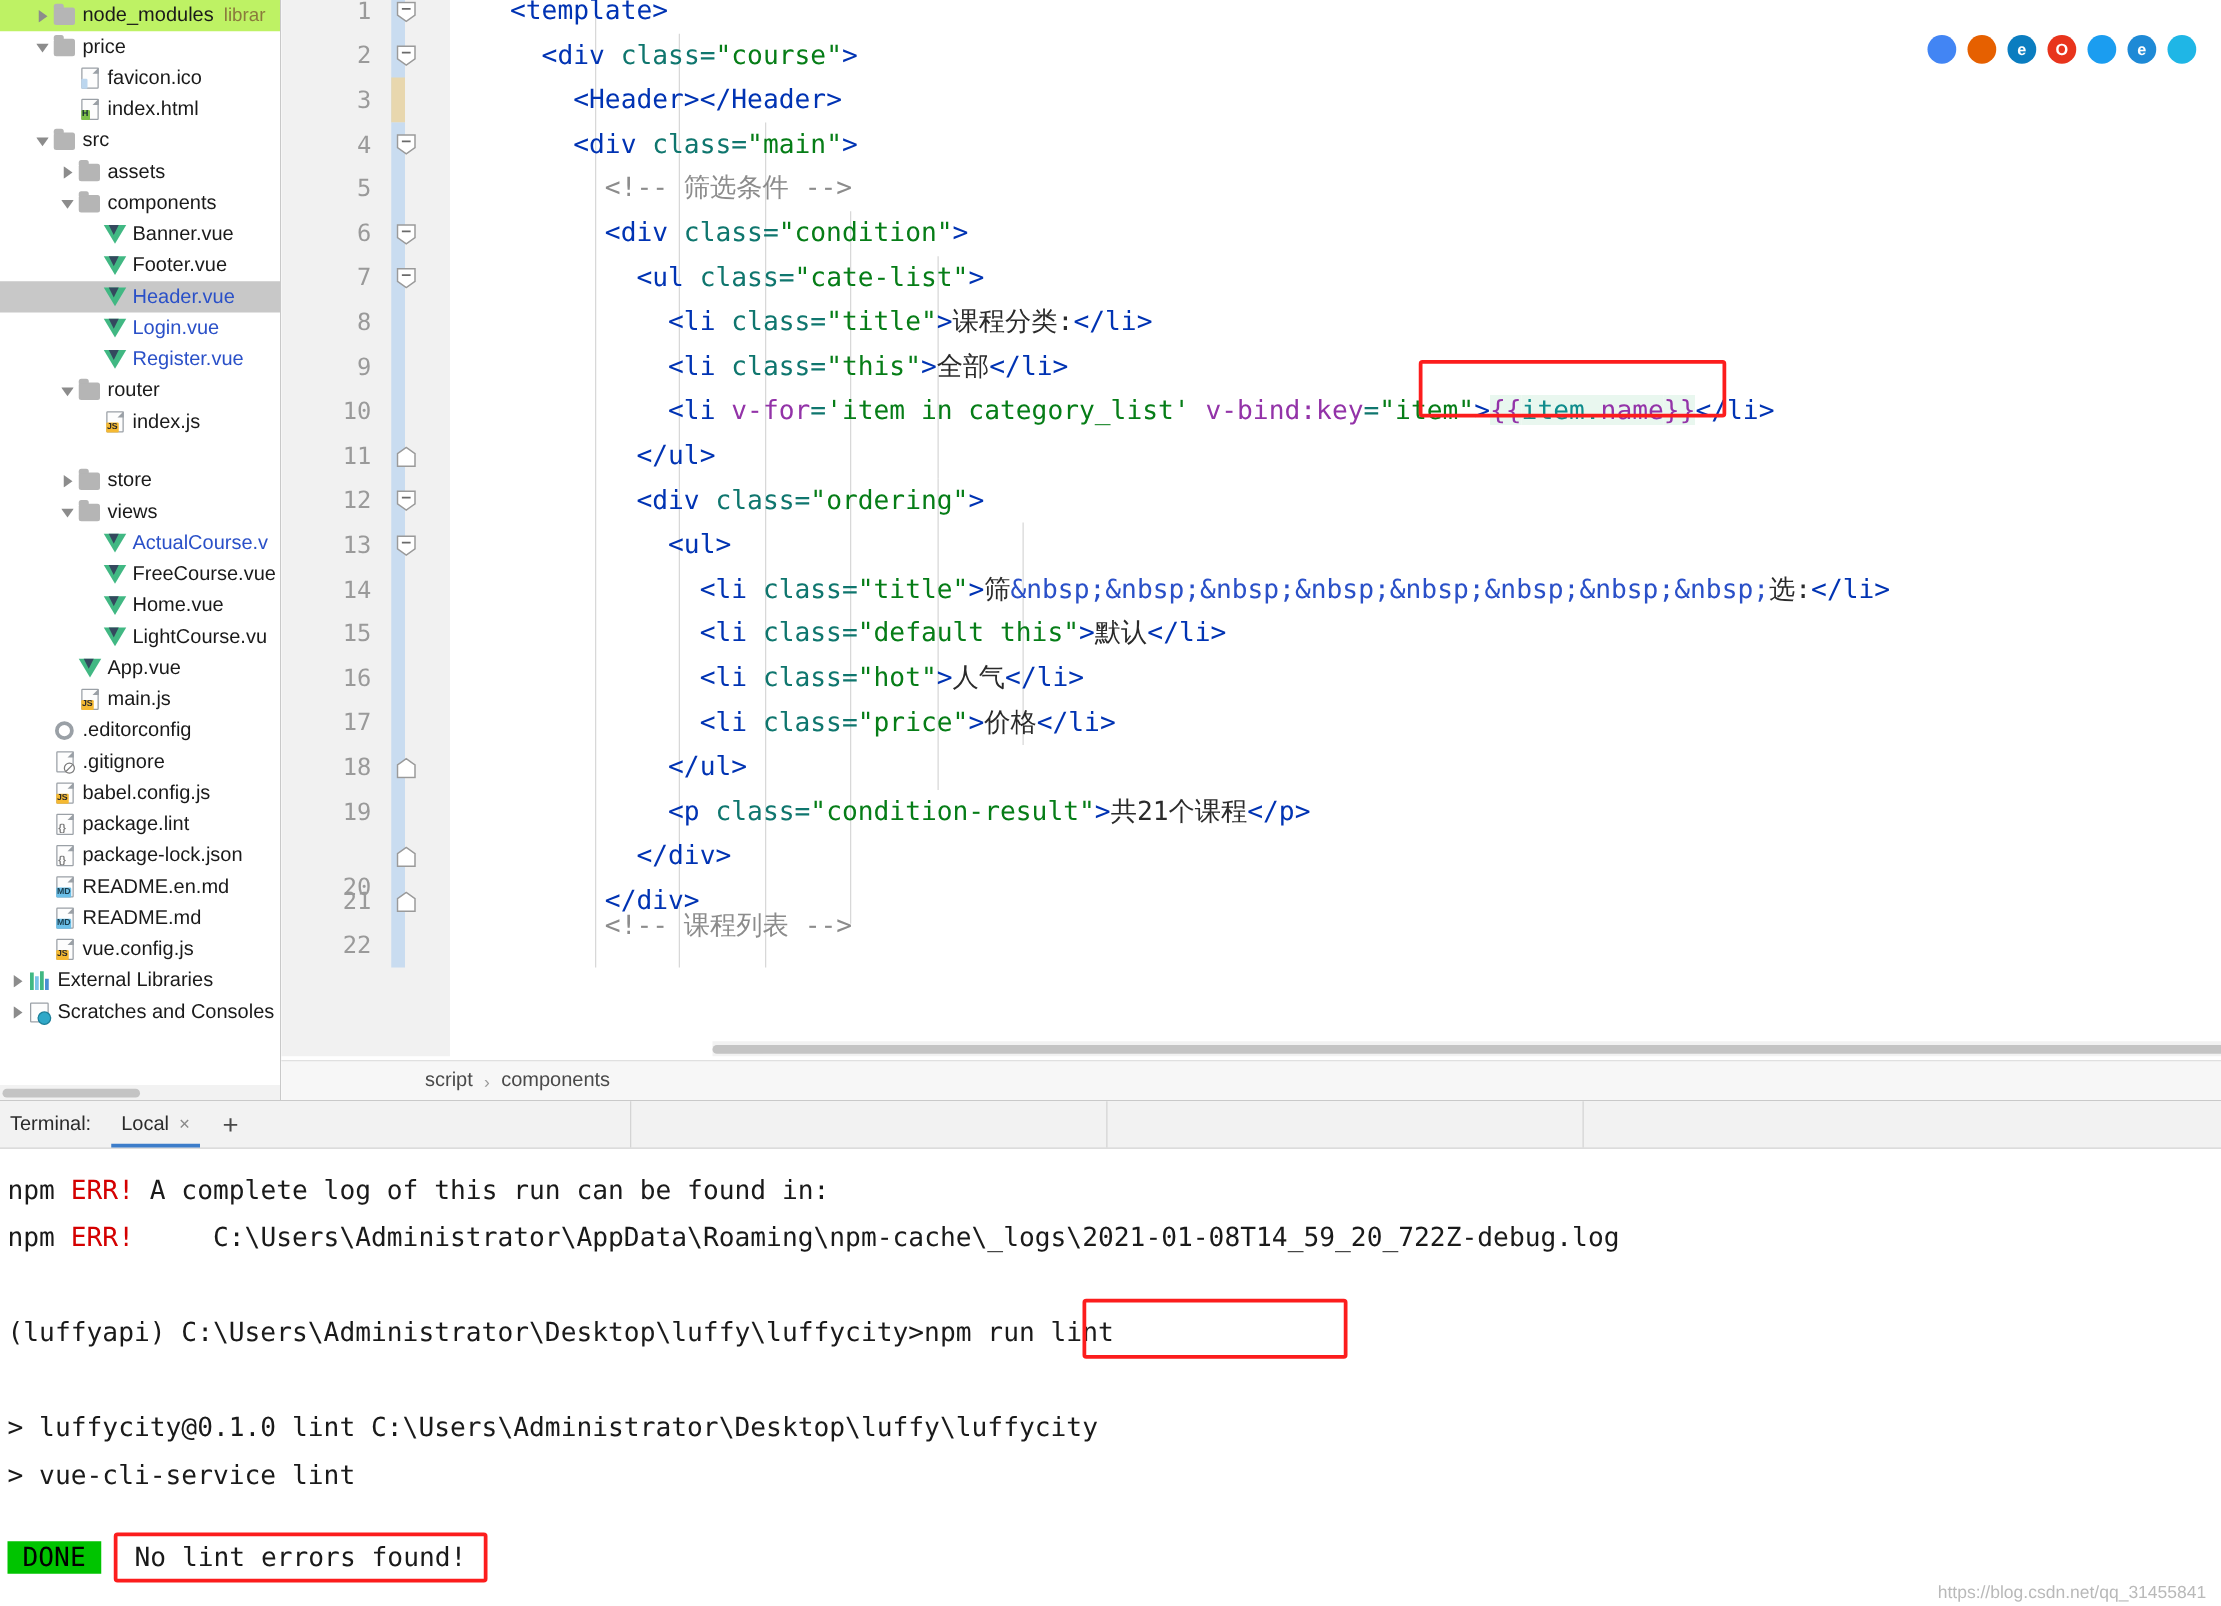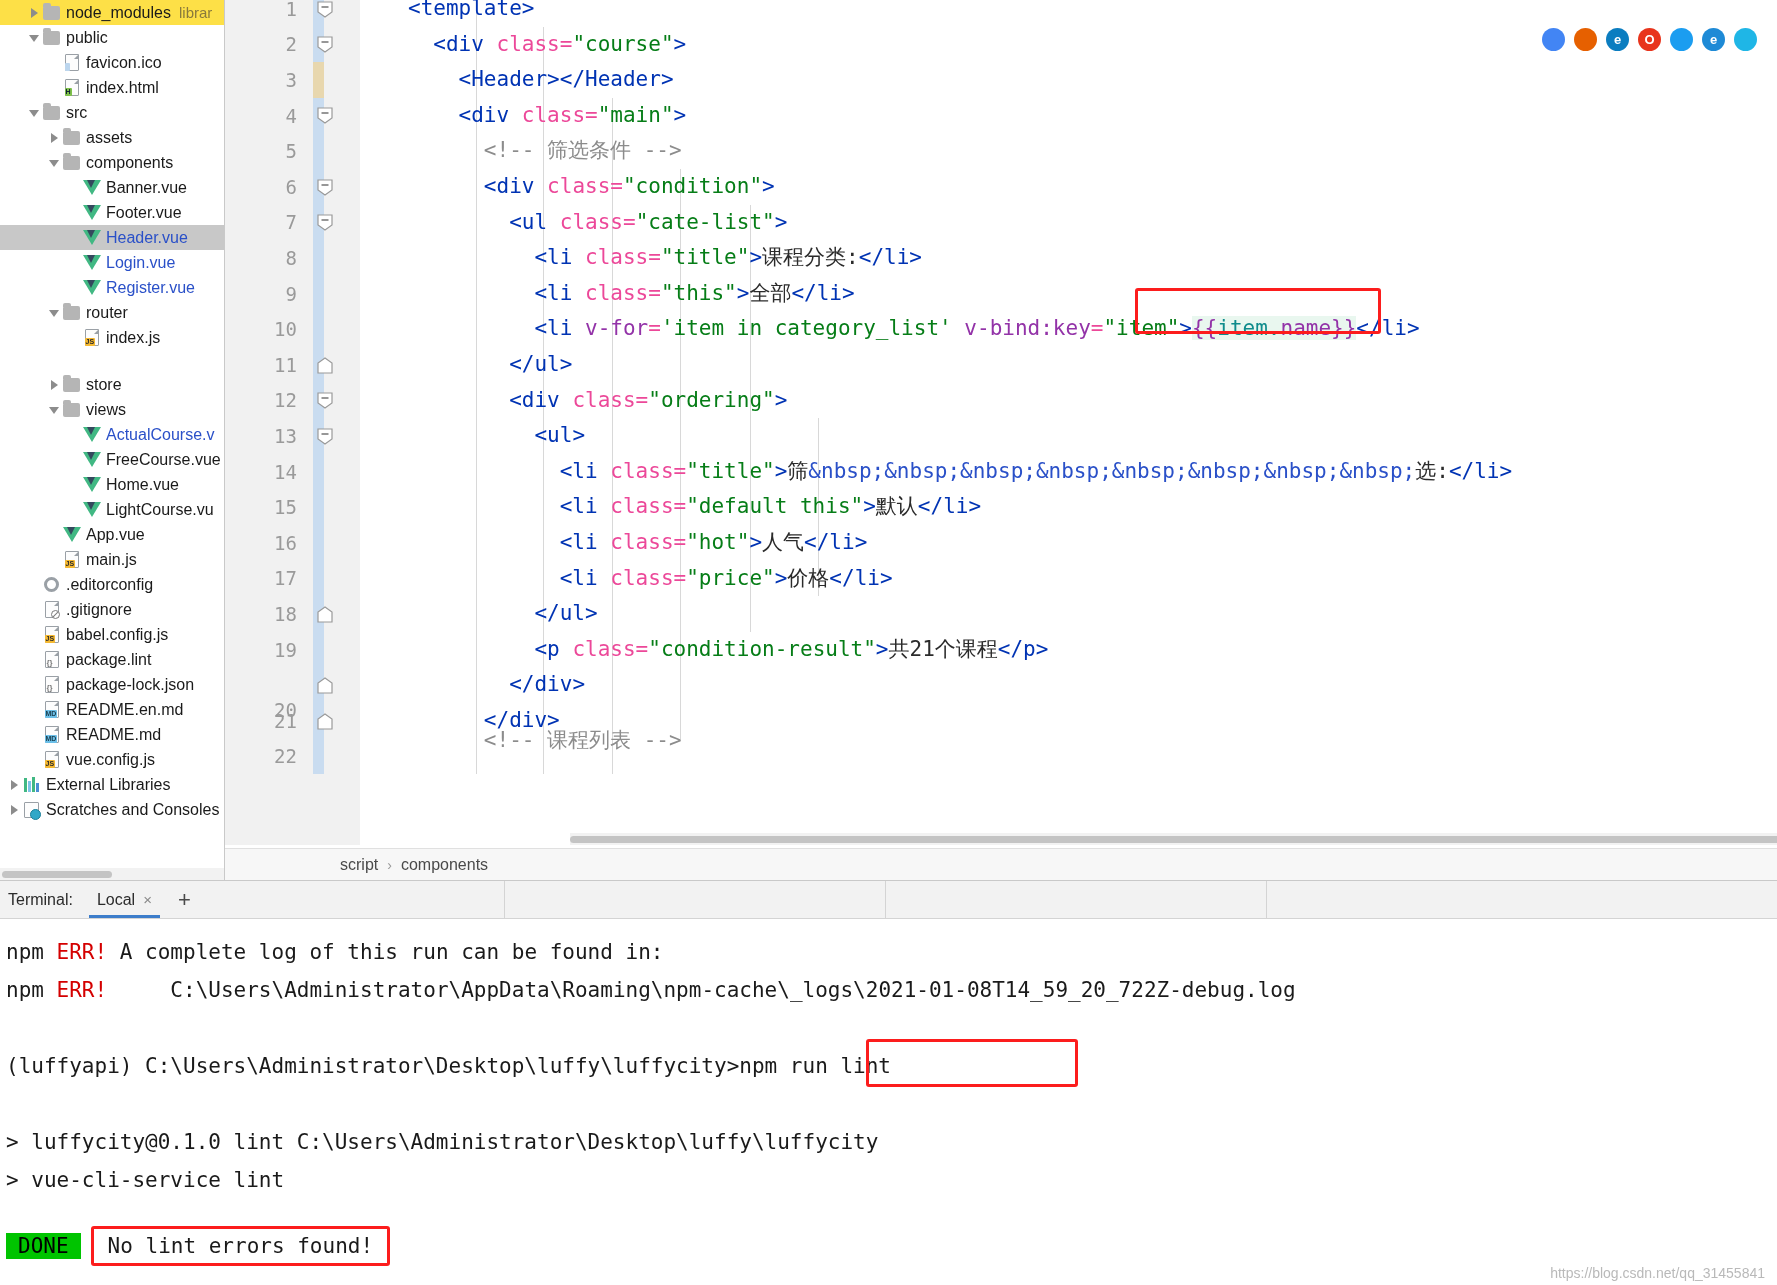--- a/index.html
+++ b/index.html
@@ -36,21 +36,21 @@
   .tree-row {
     display: flex; align-items: center;
     height: 25px;
     font-size: 16px;
     color: #1a1a1a;
     white-space: nowrap;
     padding-right: 2px;
     position: relative;
   }
   .tree-row.selected { background: #c8c8c8; }
-  .tree-row.hl-yellow { background: #fde047; text-align: right; }
+  .tree-row.hl-yellow { background: #bef264; text-align: right; }
   .arrow {
     width: 16px; height: 16px;
     flex: 0 0 16px;
     display: inline-flex; align-items: center; justify-content: center;
   }
   .arrow svg { display:block; }
   .ic {
     width: 19px; height: 19px;
     flex: 0 0 19px;
     margin-right: 5px;
@@ -179,21 +179,21 @@
   .code-line {
     position: absolute; left: 0; height: 35.6px;
     line-height: 35.6px;
     white-space: pre;
     color: #2b2b2b;
   }
   .indent-guide {
     position: absolute; width: 1px; background: #d8d8d8;
   }
   .tag { color: #0033b3; }
-  .attr { color: #ec4899; }
+  .attr { color: #0f766e; }
   .str { color: #067d17; }
   .cmt { color: #8c8c8c; }
   .vdir { color: #9333a8; }
   .vstr { color: #067d17; }
   .mus { color: #0f8c8c; background: #e9f7ef; }
   .mus2 { color: #9333a8; background: #e9f7ef; }
   .ent { color: #2a50c8; }
 
   .redbox {
     position: absolute; border: 3px solid #fc1d1d; border-radius: 3px;
@@ -303,21 +303,21 @@
           </div>
           <div class="tree-row" style="padding-left: 26px;">
             <span class="arrow">
               <svg width="10" height="10" viewBox="0 0 10 10">
                 <path d="M0,2 L10,2 L5,9 Z" fill="#8c8c8c"></path>
               </svg>
             </span>
             <span class="ic">
               <span class="folder"></span>
             </span>
-            <span class="tree-label lbl-dark">public</span>
+            <span class="tree-label lbl-dark">price</span>
           </div>
           <div class="tree-row" style="padding-left: 46px;">
             <span class="arrow"></span>
             <span class="ic">
               <span class="page">
                 <span class="badge img">&nbsp;&nbsp;</span>
               </span>
             </span>
             <span class="tree-label lbl-dark">favicon.ico</span>
           </div>

